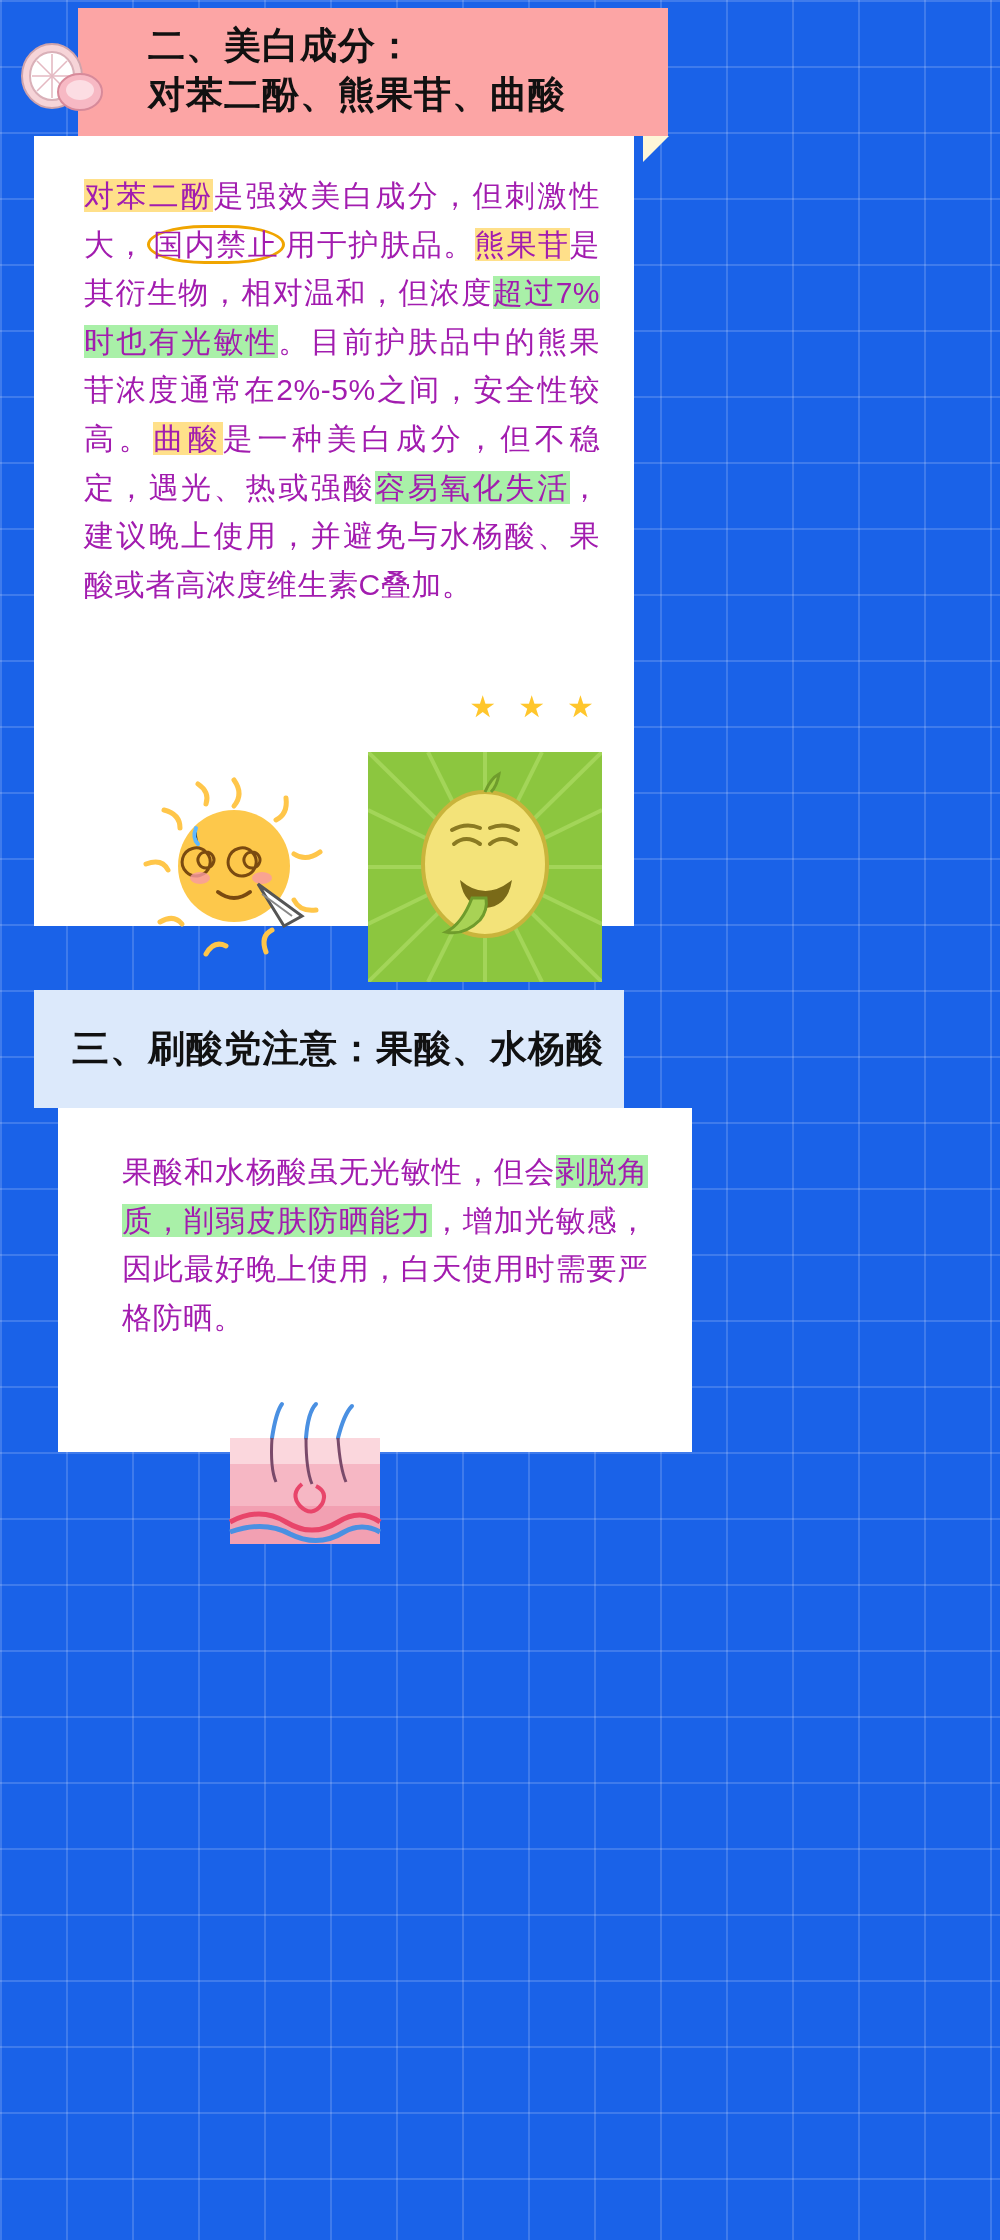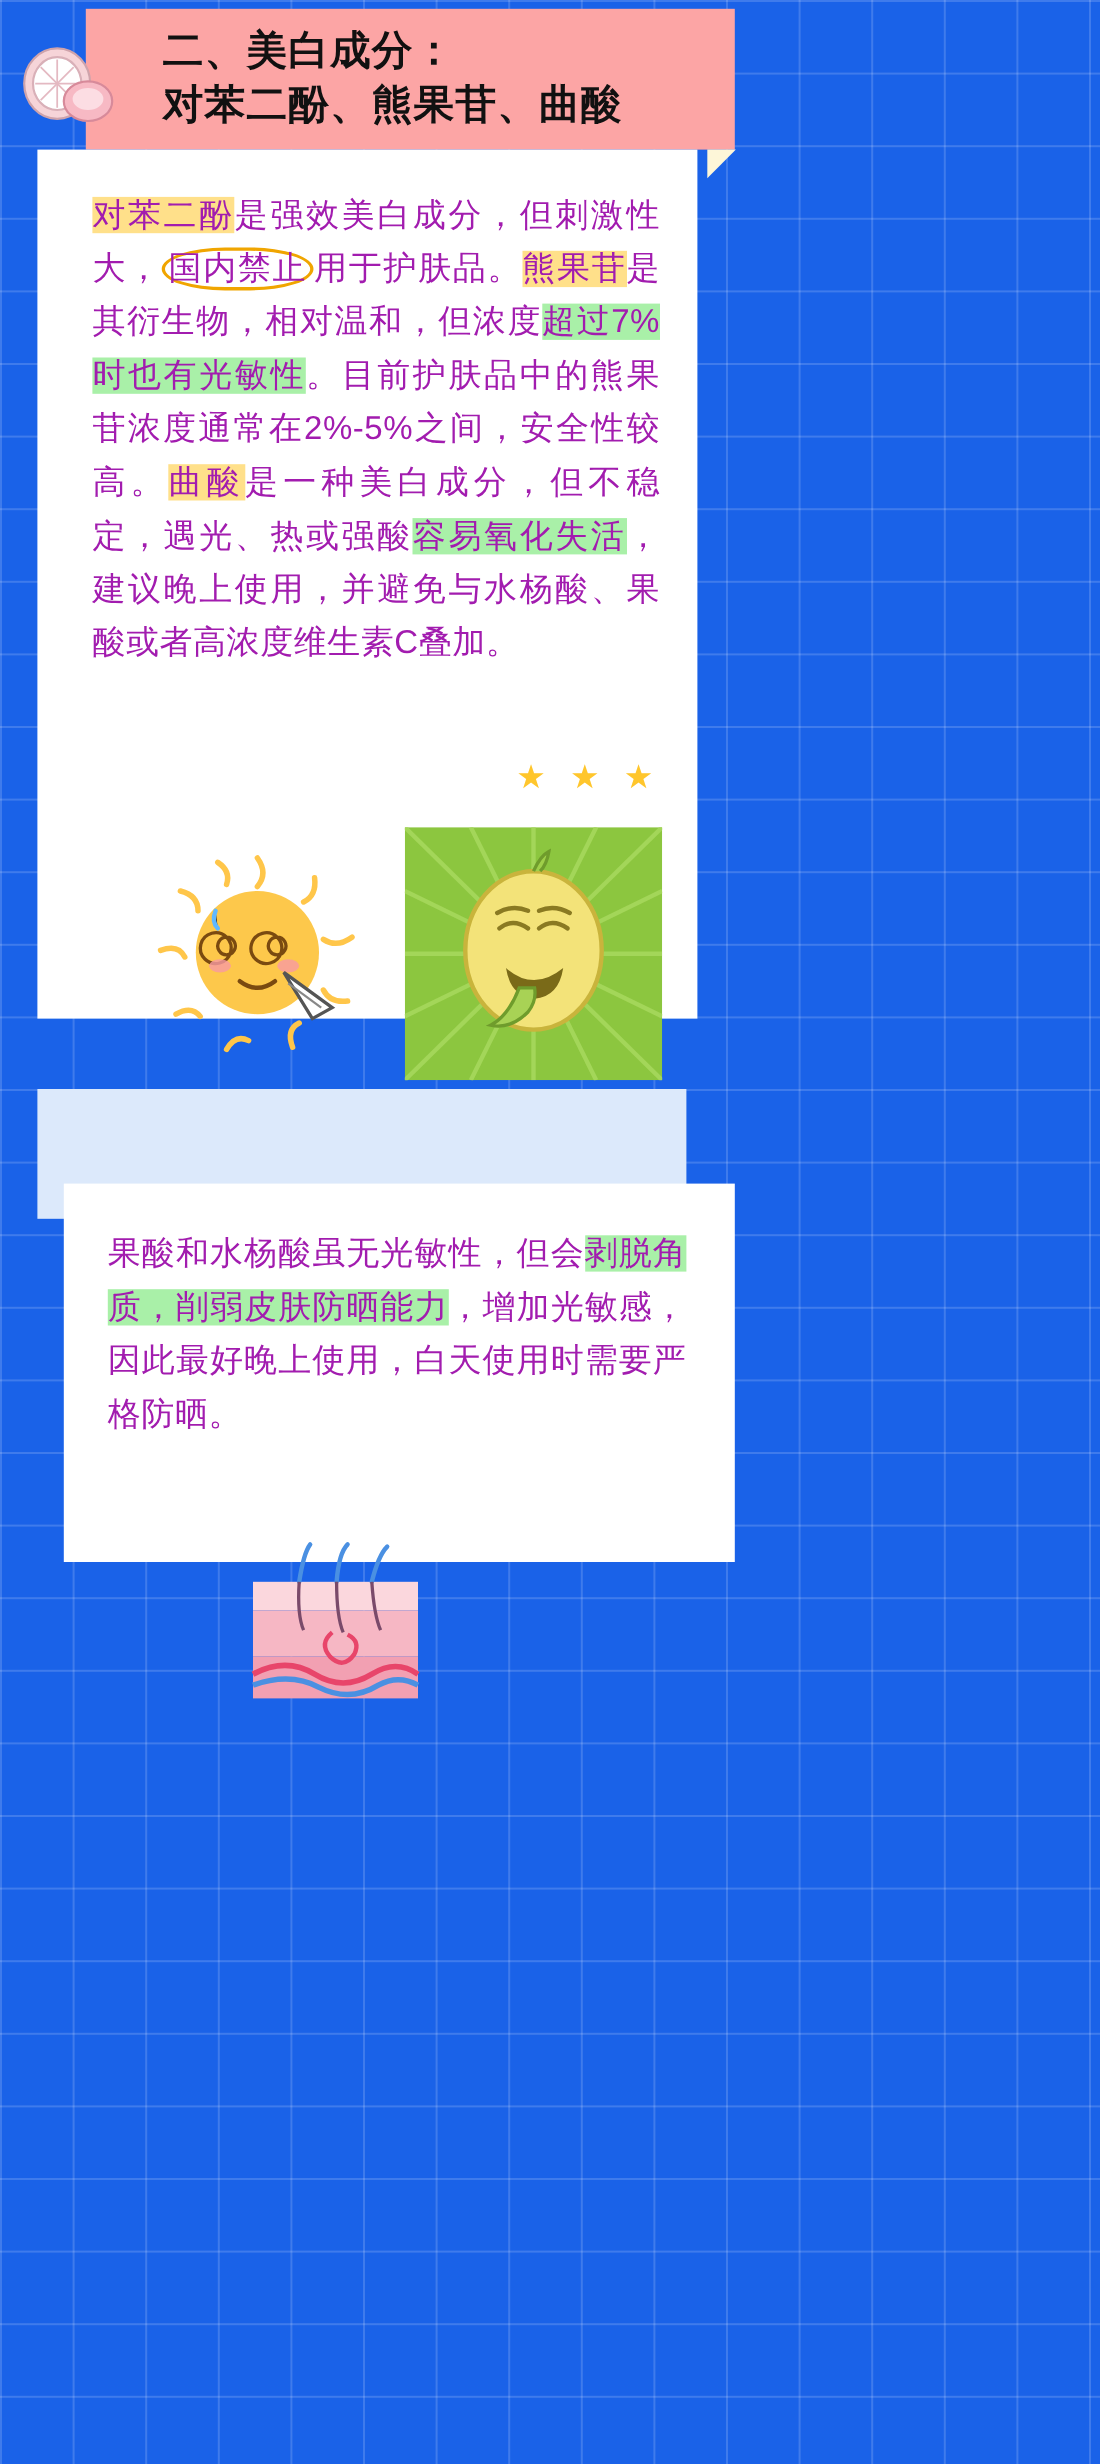--- a/index.html
+++ b/index.html
@@ -148,23 +148,24 @@
     position: absolute;
     left: 24px;
     bottom: -24px;
     width: 0;
     height: 0;
     border-right: 24px solid #dce9fb;
     border-bottom: 24px solid transparent;
   }
   #card3 {
     left: 58px;
-    top: 1076px;
+    top: 1108px;
     width: 610px;
     height: 344px;
+    padding-left: 24px;
   }
   .card3-body {
     padding: 40px 44px 0 40px;
   }
   .skin-wrap {
     position: absolute;
     left: 210px;
     top: 1400px;
     width: 190px;
     height: 150px;
@@ -269,20 +270,21 @@
           <path d="M122 76 q14 -6 28 2"></path>
         </g>
         <path d="M92 128 q25 22 52 0 q-4 26 -26 28 q-22 -2 -26 -28" fill="#7a6a18"></path>
         <path d="M104 146 q-10 26 -26 34 q18 4 34 -12 q8 -10 6 -22 z" fill="#a8d255" stroke="#6f9c2c" stroke-width="3"></path>
       </svg>
     </div>
   </div>
 
   <div class="section3-header">
     <div class="notch"></div>
+    <div class="header-title">三、刷酸党注意：果酸、水杨酸</div>
   </div>
 
   <div class="card" id="card3">
     <div class="card3-body">
       <div class="body-text">
         <span>果酸和水杨酸虽无光敏性，但会</span><span class="hl-green">剥脱角质，削弱皮肤防晒能力</span><span>，增加光敏感，因此最好晚上使用，白天使用时需要严格防晒。</span>
       </div>
     </div>
 
   </div>

